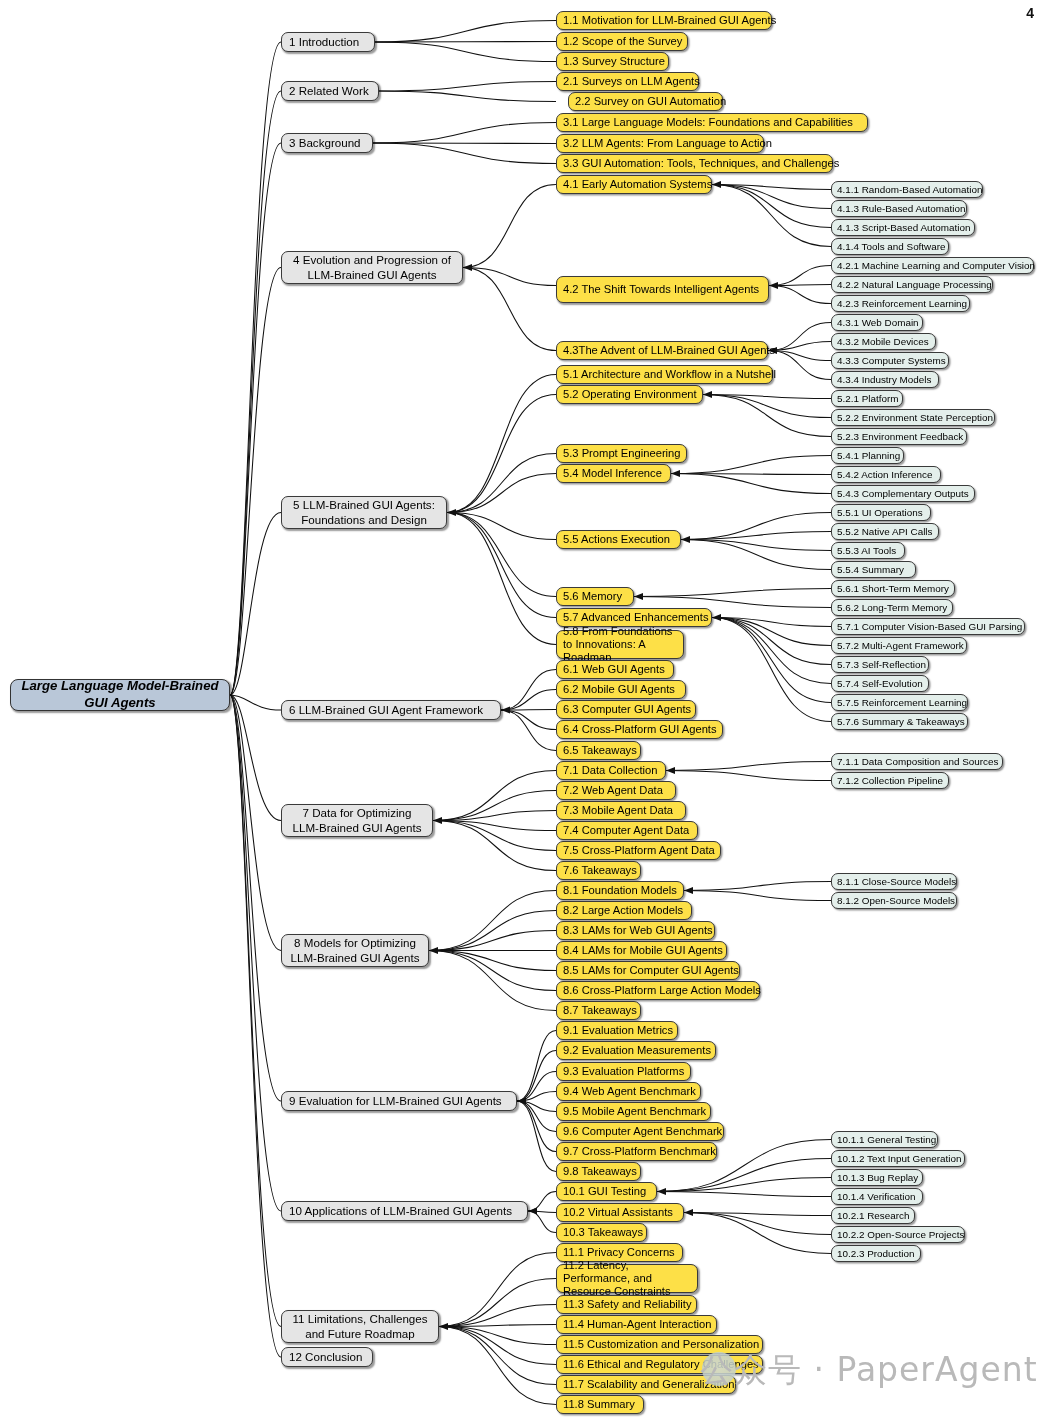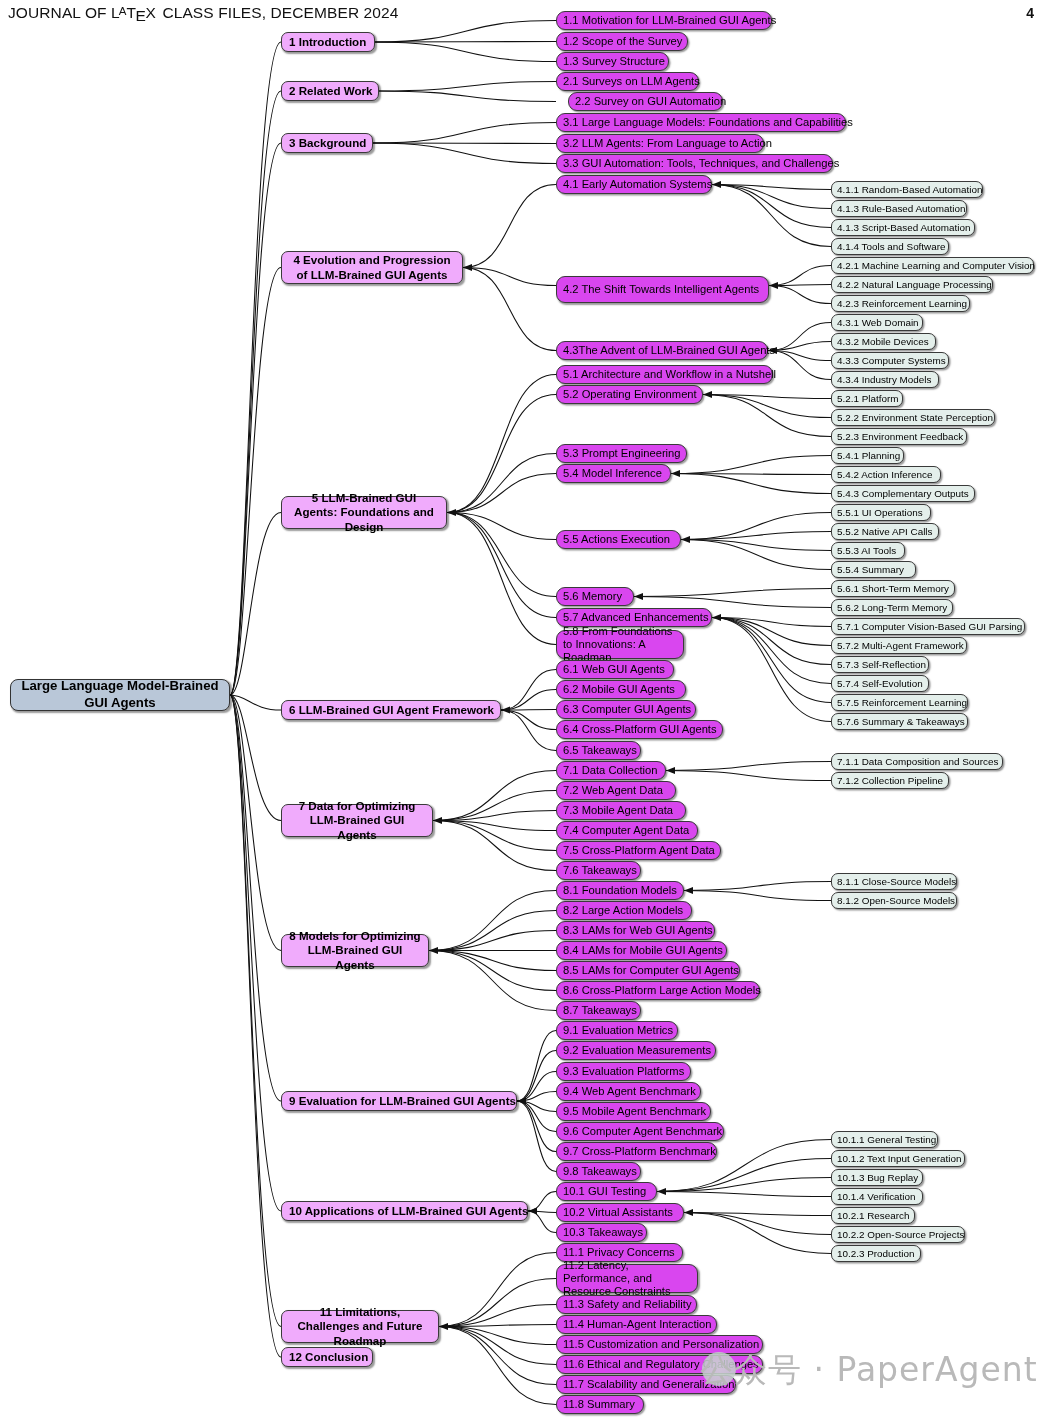--- a/index.html
+++ b/index.html
@@ -43,30 +43,30 @@
 
   
   .n-root{
     background:#b9c7d8;border-color:#333;border-radius:8px;
     font-weight:bold;font-size:13.2px;text-align:center;
     justify-content:center;line-height:1.28;
     padding:3px 8px;
   }
   
   .n1{
-    background:#f0abfc;
-    font-weight:bold;font-size:11.6px;
+    background:#e5e5e5;
+    font-weight:normal;font-size:11.6px;
     padding:2px 7px;line-height:1.22;
   }
   .n1.center{justify-content:flex-end;text-align:center;}
   
   .n2{
-    background:#d946ef;
+    background:#fde047;
     font-weight:normal;font-size:11.2px;
-    padding:1px 6px;line-height:1.18;border-radius:9px;
+    padding:1px 6px;line-height:1.18;
   }
   
   .n3{
     background:#e4efeb;
     font-weight:normal;font-size:9.9px;
     padding:1px 5px;line-height:1.15;
   }
   .two-line{white-space:normal;}
 
   
@@ -80,21 +80,20 @@
     position:absolute;left:702px;top:1352px;width:34px;height:34px;border-radius:50%;
     background:radial-gradient(circle at 50% 50%, #cfd9d5 0%, #c6d2ce 55%, #bcc9c5 100%);
     opacity:.85;
   }
 </style>
 </head>
 <body>
 
 <div id="stage">
 
-  <div id="journal-header"><span>JOURNAL OF </span><span class="latex">L<span class="a">A</span><span class="t">T</span><span class="e">E</span><span class="x">X</span></span><span> CLASS FILES, DECEMBER 2024</span></div>
 
   <div id="page-number">4</div>
 
   <svg id="edges" viewBox="0 0 1040 1420">
       <path d="M230,695 C248,695 252,42 281,42"></path>
       <path d="M230,695 C248,695 252,91 281,91"></path>
       <path d="M230,695 C248,695 252,143 281,143"></path>
       <path d="M230,695 C248,695 252,267.5 281,267.5"></path>
       <path d="M230,695 C248,695 252,512.5 281,512.5"></path>
       <path d="M230,695 C248,695 252,710 281,710"></path>
@@ -216,21 +215,21 @@
       <polygon points="447,512.5 456,509 456,516"></polygon>
       <polygon points="501,710 510,706.5 510,713.5"></polygon>
       <polygon points="433,820.5 442,817 442,824"></polygon>
       <polygon points="429,950.5 438,947 438,954"></polygon>
       <polygon points="517,1101 526,1097.5 526,1104.5"></polygon>
       <polygon points="528,1211 537,1207.5 537,1214.5"></polygon>
       <polygon points="439,1326.5 448,1323 448,1330"></polygon>
     </svg>
 
   <div id="nodes">
-      <div class="node n-root two-line center" style="left: 10px; top: 679px; width: 220px; height: 32px;">
+      <div class="node n-root two-line center" style="left: 10px; top: 679px; width: 220px; height: 32px; font-style: italic;">
         <span class="lbl">Large Language Model-Brained GUI Agents</span>
       </div>
       <div class="node n1" style="left: 281px; top: 32px; width: 94px; height: 20px;">
         <span class="lbl">1 Introduction</span>
       </div>
       <div class="node n1" style="left: 281px; top: 81px; width: 98px; height: 20px;">
         <span class="lbl">2 Related Work</span>
       </div>
       <div class="node n1" style="left: 281px; top: 133px; width: 92px; height: 20px;">
         <span class="lbl">3 Background</span>
@@ -270,21 +269,21 @@
       </div>
       <div class="node n2" style="left: 556px; top: 52px; width: 113px; height: 19px;">
         <span class="lbl">1.3 Survey Structure</span>
       </div>
       <div class="node n2" style="left: 556px; top: 72px; width: 143px; height: 19px;">
         <span class="lbl">2.1 Surveys on LLM Agents</span>
       </div>
       <div class="node n2" style="left: 556px; top: 92px; width: 155px; height: 19px; margin-left: 12px;">
         <span class="lbl">2.2 Survey on GUI Automation</span>
       </div>
-      <div class="node n2" style="left: 556px; top: 113px; width: 290px; height: 19px;">
+      <div class="node n2" style="left: 556px; top: 113px; width: 312px; height: 19px;">
         <span class="lbl">3.1 Large Language Models: Foundations and Capabilities</span>
       </div>
       <div class="node n2" style="left: 556px; top: 134px; width: 208px; height: 19px;">
         <span class="lbl">3.2 LLM Agents: From Language to Action</span>
       </div>
       <div class="node n2" style="left: 556px; top: 154px; width: 277px; height: 19px;">
         <span class="lbl">3.3 GUI Automation: Tools, Techniques, and Challenges</span>
       </div>
       <div class="node n2" style="left: 556px; top: 175px; width: 156px; height: 19px;">
         <span class="lbl">4.1 Early Automation Systems</span>

